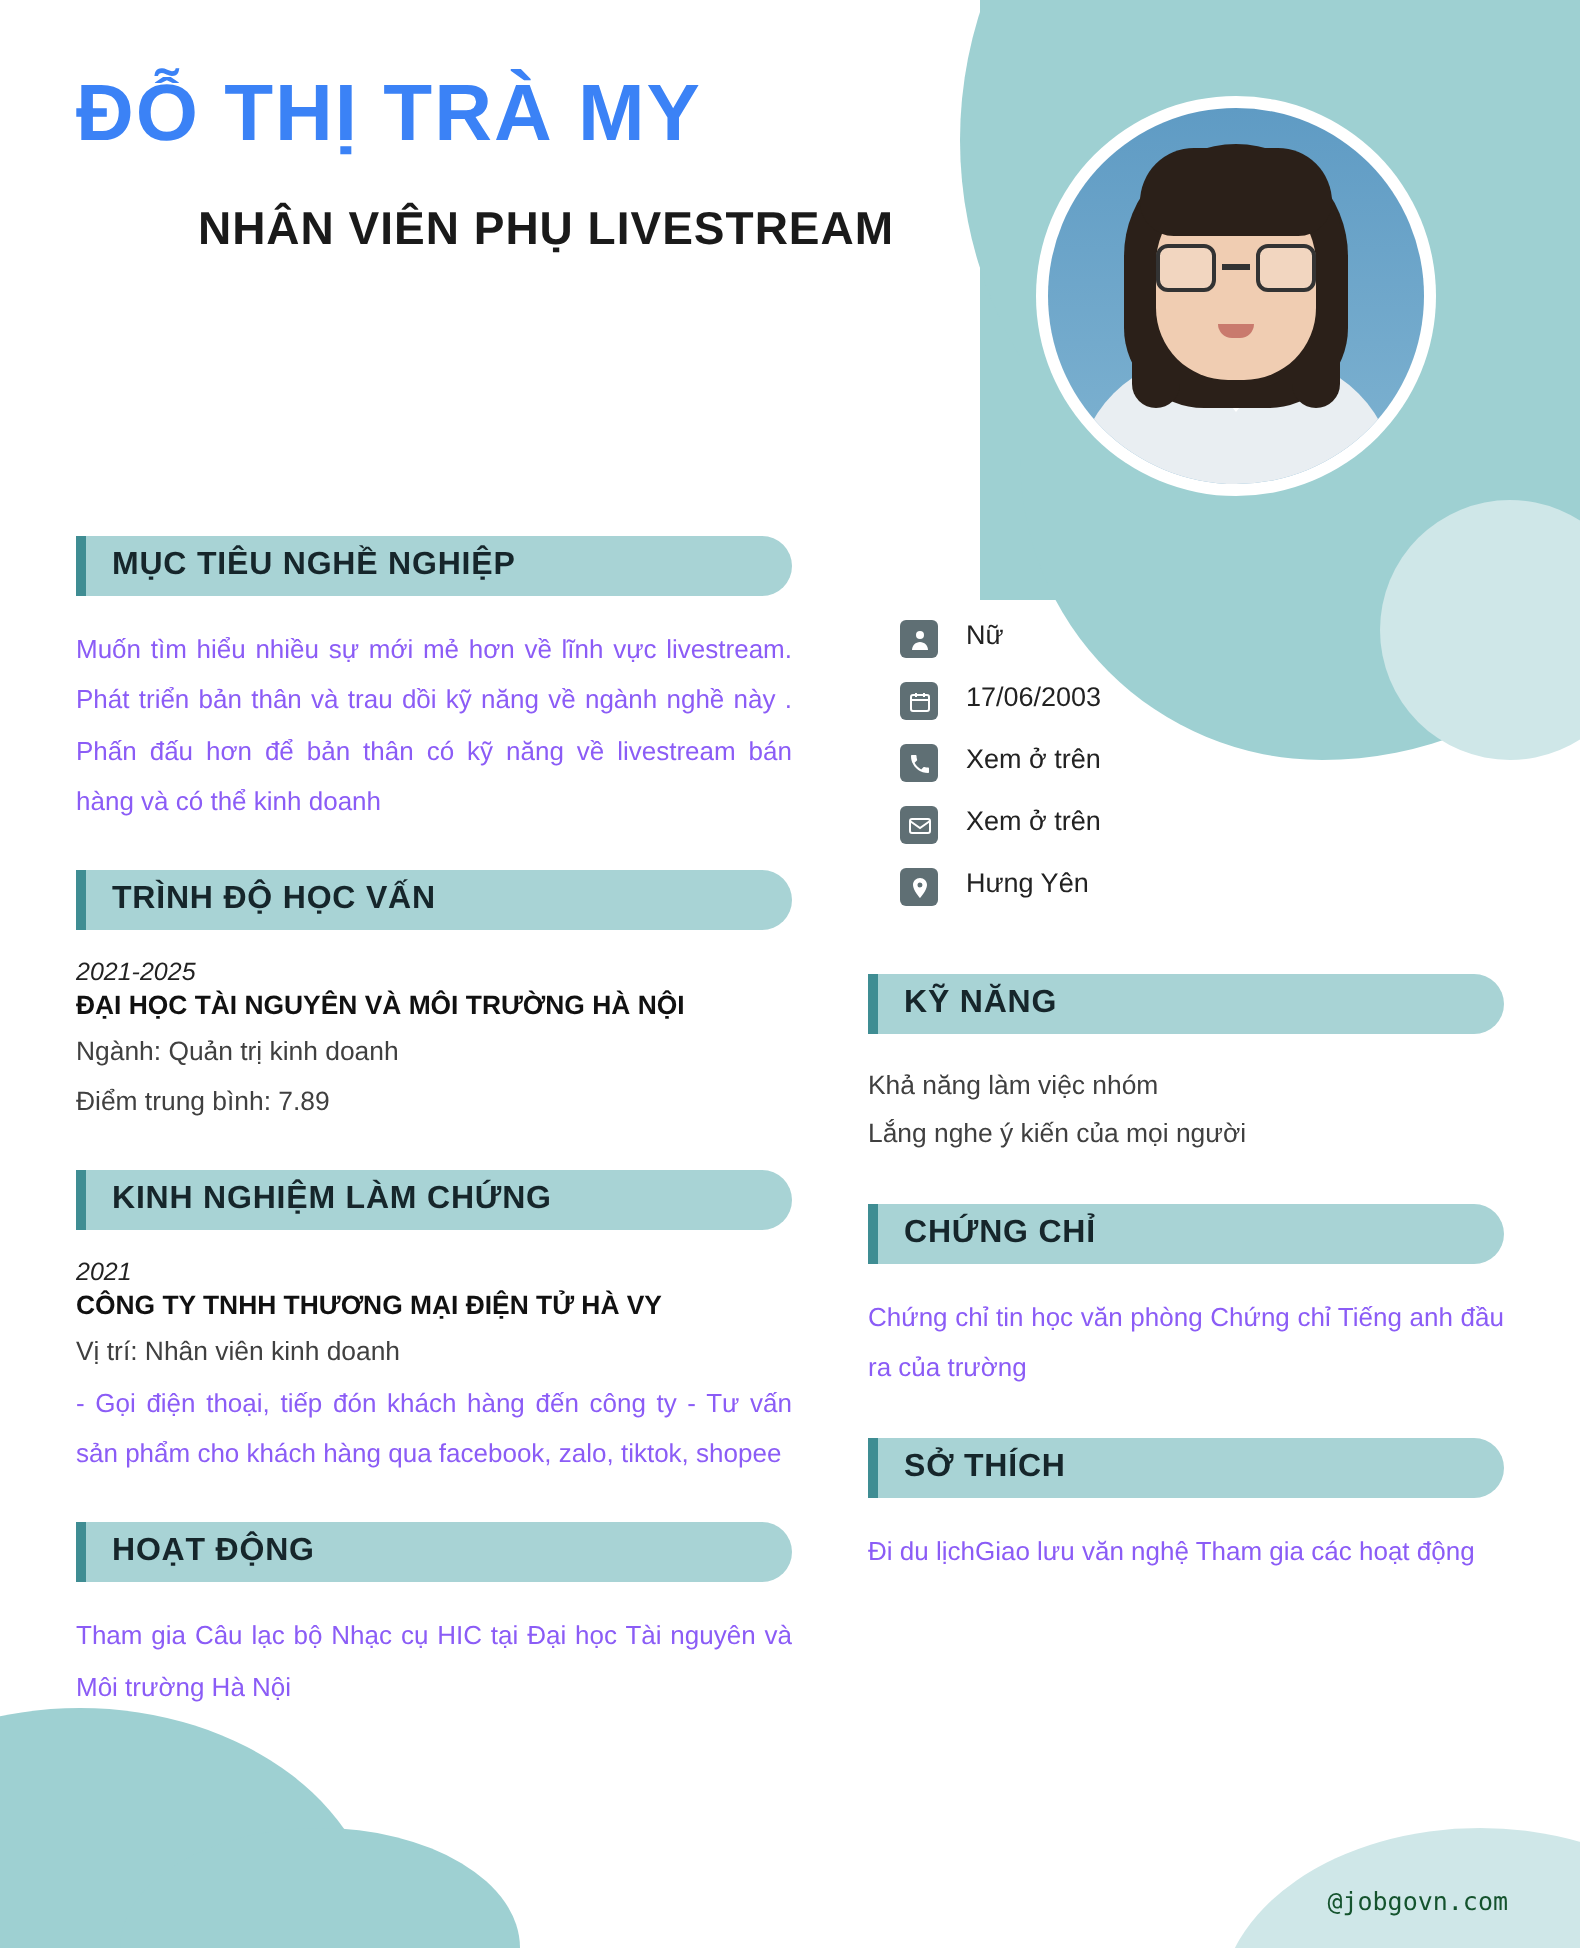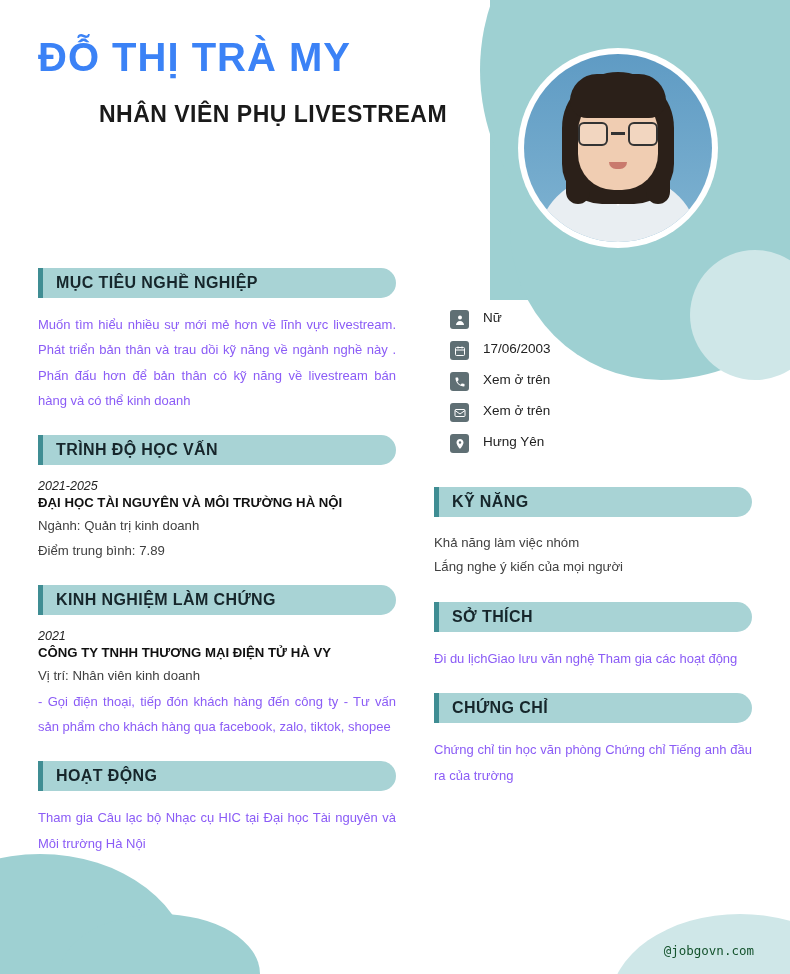--- a/index.html
+++ b/index.html
@@ -296,27 +296,27 @@
   <div class="sec">
     <div class="sec-head">
       <span class="title">KỸ NĂNG</span>
     </div>
     <div class="entry-line">Khả năng làm việc nhóm</div>
     <div class="entry-line">Lắng nghe ý kiến của mọi người</div>
   </div>
 
   <div class="sec">
     <div class="sec-head">
+      <span class="title">CHỨNG CHỈ</span>
+    </div>
+    <div class="body-txt">Chứng chỉ tin học văn phòng Chứng chỉ Tiếng anh đầu ra của trường</div>
+  </div>
+
+  <div class="sec">
+    <div class="sec-head">
       <span class="title">SỞ THÍCH</span>
     </div>
     <div class="body-txt">Đi du lịchGiao lưu văn nghệ Tham gia các hoạt động</div>
   </div>
 
-  <div class="sec">
-    <div class="sec-head">
-      <span class="title">CHỨNG CHỈ</span>
-    </div>
-    <div class="body-txt">Chứng chỉ tin học văn phòng Chứng chỉ Tiếng anh đầu ra của trường</div>
-  </div>
-
 </div>
 
 <div class="watermark">@jobgovn.com</div>
 
 </body></html>

